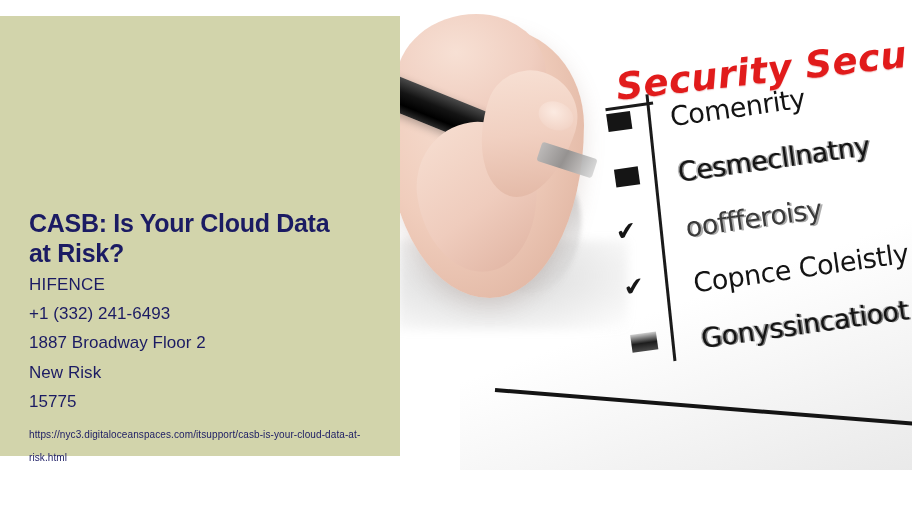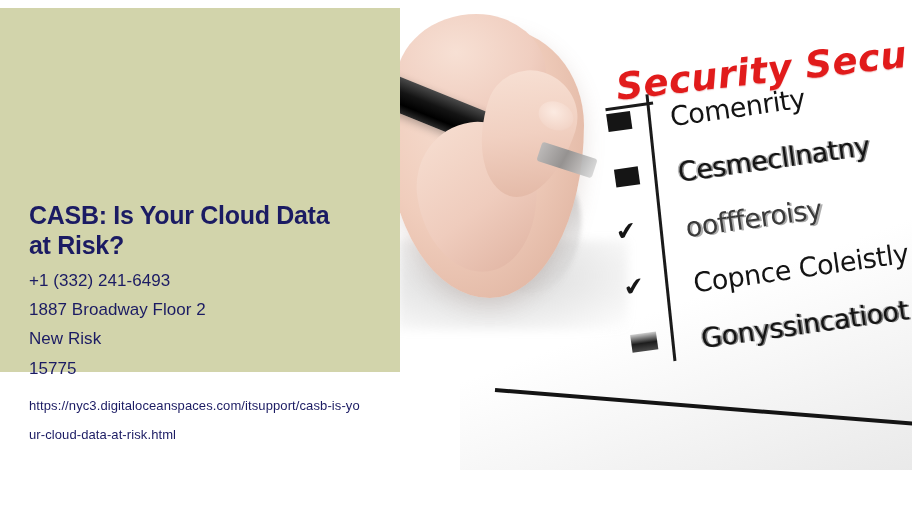--- a/index.html
+++ b/index.html
@@ -15,23 +15,23 @@
     width: 912px;
     height: 512px;
     overflow: hidden;
     background: #ffffff;
   }
 
   
   #left-panel {
     position: absolute;
     left: 0;
-    top: 8px;
+    top: 16px;
     width: 400px;
-    height: 364px;
+    height: 440px;
     background: #d2d4ab;
     box-sizing: border-box;
   }
   #text-block {
     position: absolute;
     left: 29px;
     top: 193px;
     width: 345px;
   }
   #page-title {
@@ -52,21 +52,21 @@
     margin: 0 0 4px 0;
   }
   .contact-line {
     font-size: 17px;
     color: #1b1b63;
     line-height: 1.72;
     letter-spacing: 0.05px;
   }
   #url-block {
     margin-top: 8px;
-    font-size: 13px;
+    font-size: 10px;
     color: #1b1b63;
     line-height: 2.25;
     letter-spacing: 0.1px;
     word-break: break-all;
     max-width: 334px;
   }
 
   
   #photo-panel {
     position: absolute;
@@ -292,20 +292,21 @@
 </head>
 <body>
 
 <div id="page">
 
   <div id="left-panel">
     <div id="text-block">
 
       <div id="page-title">CASB: Is Your Cloud Data at Risk?</div>
 
+      <div id="brand-name">HIFENCE</div>
 
       <div class="contact-line">+1 (332) 241-6493</div>
 
       <div class="contact-line">1887 Broadway Floor 2</div>
 
       <div class="contact-line">New Risk</div>
 
       <div class="contact-line">15775</div>
 
       <div id="url-block">https://nyc3.digitaloceanspaces.com/itsupport/casb-is-your-cloud-data-at-risk.html</div>

